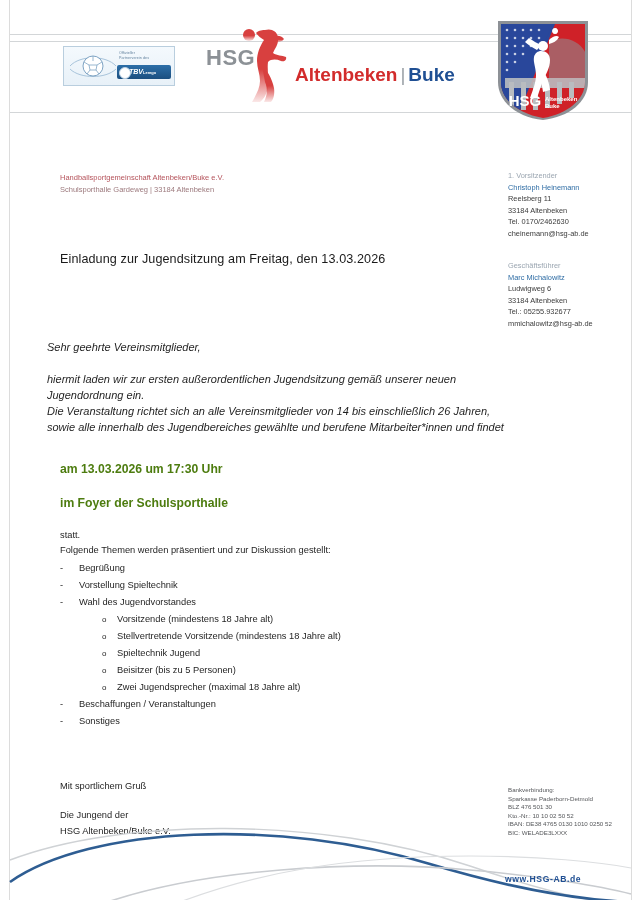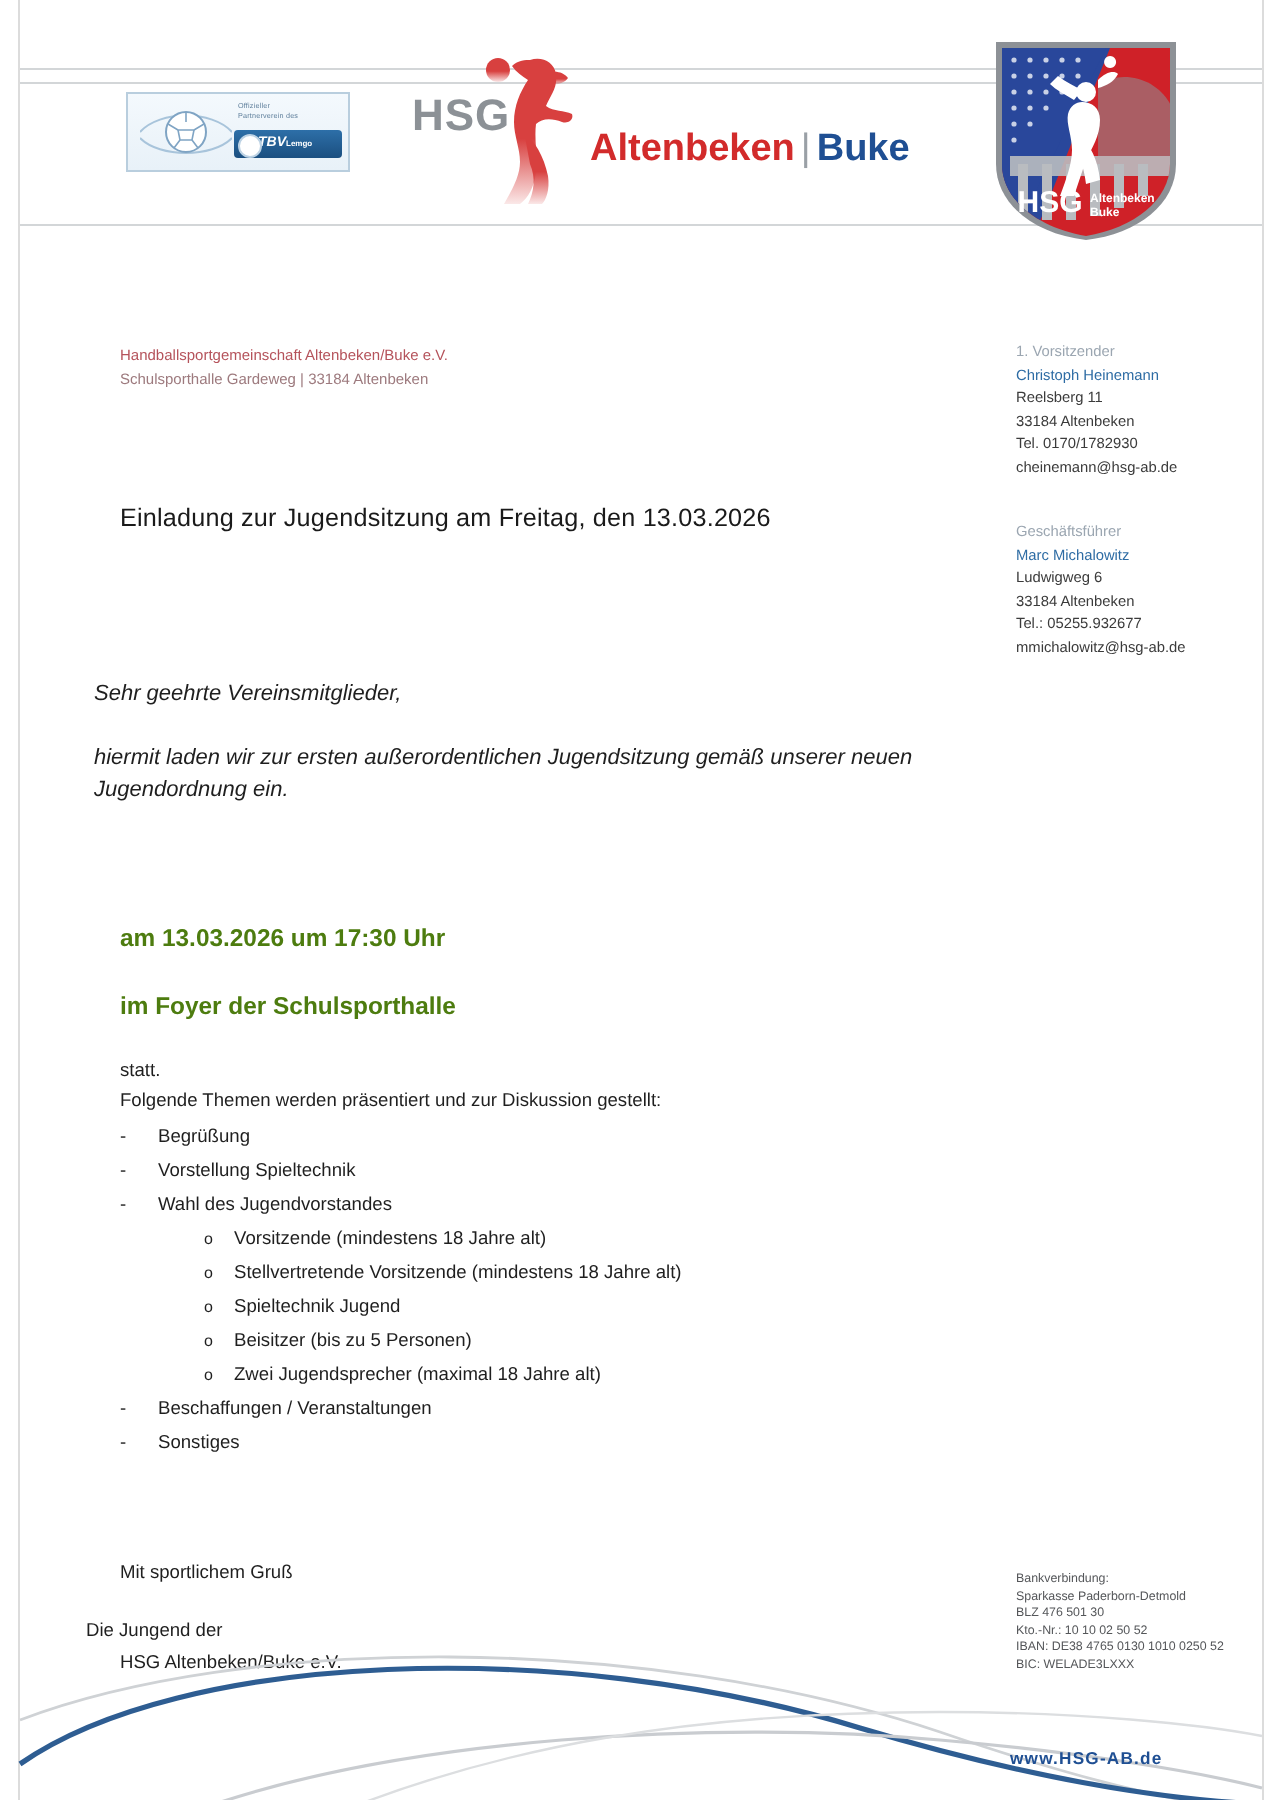--- a/index.html
+++ b/index.html
@@ -184,21 +184,21 @@
     height: 17px;
     line-height: 17px;
   }
   .agenda .lvl2 .circ {
     position: absolute; left: 42px; top: 0;
     font-size: 8px;
   }
 
   
   .closing-1 { position: absolute; left: 60px; top: 781px; font-size: 9.3px; color: #1f1f1f; }
-  .closing-2 { position: absolute; left: 43px; top: 810px; font-size: 9.3px; color: #1f1f1f; }
+  .closing-2 { position: absolute; left: 60px; top: 810px; font-size: 9.3px; color: #1f1f1f; }
   .closing-3 { position: absolute; left: 60px; top: 826px; font-size: 9.3px; color: #1f1f1f; }
 
   
   .bank {
     position: absolute; left: 508px; top: 786px;
     font-size: 6.2px; line-height: 8.6px;
     color: #55575a;
     width: 125px;
   }
 
@@ -335,37 +335,38 @@
   <div class="sender">
     <div class="l1">Handballsportgemeinschaft Altenbeken/Buke e.V.</div>
     <div class="l2">Schulsporthalle Gardeweg  |  33184 Altenbeken</div>
   </div>
 
   <div class="contact c1">
     <div class="role">1. Vorsitzender</div>
     <div class="name">Christoph Heinemann</div>
     <div>Reelsberg 11</div>
     <div>33184 Altenbeken</div>
-    <div>Tel. 0170/1782930</div>
+    <div>Tel. 0170/2462630</div>
     <div>cheinemann@hsg-ab.de</div>
   </div>
 
   <div class="contact c2">
     <div class="role">Geschäftsführer</div>
     <div class="name">Marc Michalowitz</div>
     <div>Ludwigweg 6</div>
     <div>33184 Altenbeken</div>
     <div>Tel.: 05255.932677</div>
     <div>mmichalowitz@hsg-ab.de</div>
   </div>
 
   <div class="doc-title">Einladung zur Jugendsitzung am Freitag, den 13.03.2026</div>
 
   <div class="body-text salutation">Sehr geehrte Vereinsmitglieder,</div>
   <div class="body-text para1">hiermit laden wir zur ersten außerordentlichen Jugendsitzung gemäß unserer neuen Jugendordnung ein.</div>
+  <div class="body-text para2">Die Veranstaltung richtet sich an alle Vereinsmitglieder von 14 bis einschließlich 26 Jahren, sowie alle innerhalb des Jugendbereiches gewählte und berufene Mitarbeiter*innen und findet</div>
 
   <div class="big-line l1">am 13.03.2026 um 17:30 Uhr</div>
   <div class="big-line l2">im Foyer der Schulsporthalle</div>
 
   <div class="statt">statt.</div>
   <div class="themen">Folgende Themen werden präsentiert und zur Diskussion gestellt:</div>
 
   <div class="agenda" id="agenda-list">
       <div class="lvl1"><span class="dash">-</span><span>Begrüßung</span></div>
       <div class="lvl1"><span class="dash">-</span><span>Vorstellung Spieltechnik</span></div>

